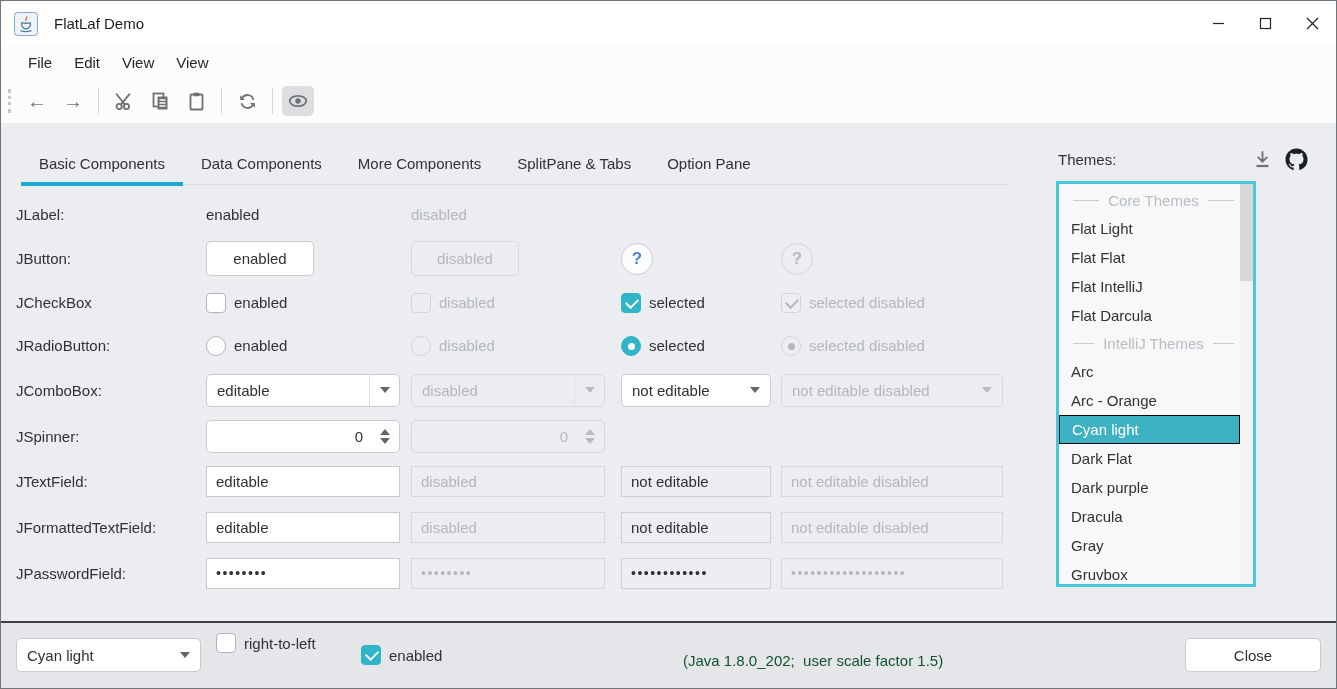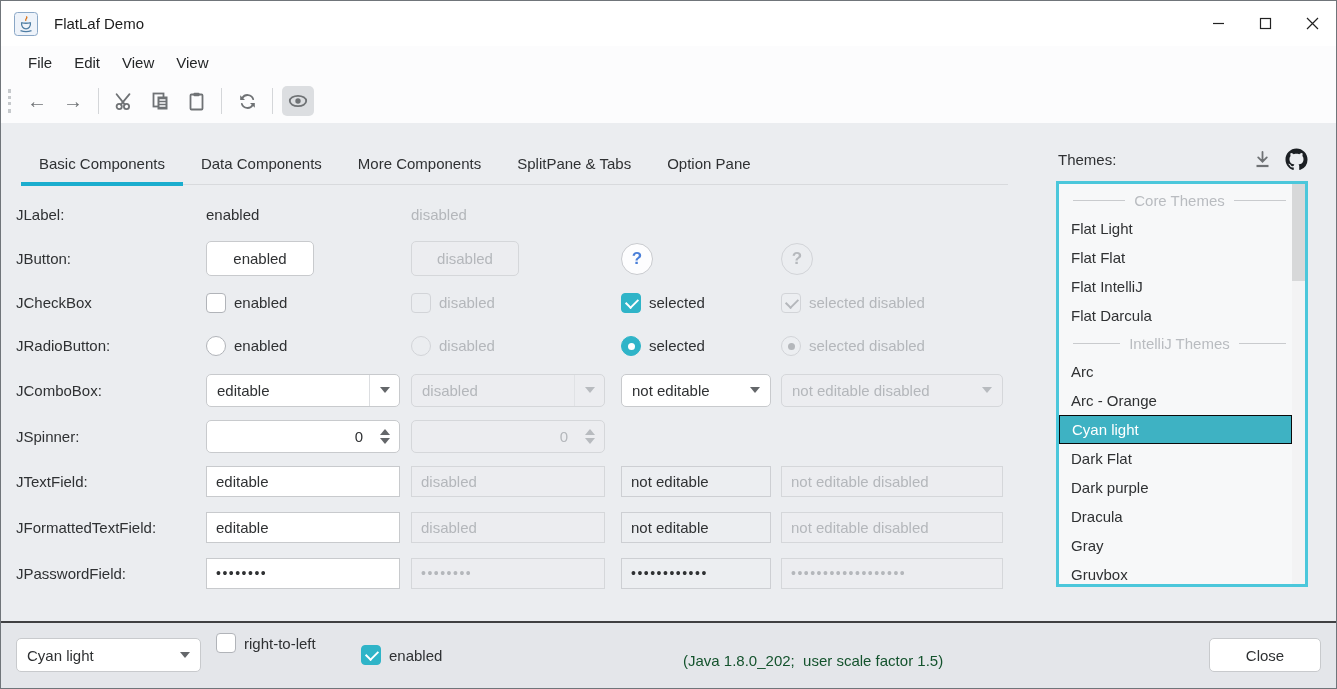--- a/index.html
+++ b/index.html
@@ -93,37 +93,37 @@
   .tfield.ro { background:#eceef1; border-color:#cdcfd3; }
   .tfield.disabled { background:#ecedf0; border-color:#d5d7da; color:#b4b7bb; }
   .pw { letter-spacing:1.5px; font-size:14px; }
 
   .w194 { width:194px; } .w150 { width:150px; } .w222 { width:222px; }
 
   
   .themes-head { position:absolute; top:23px; left:1057px; width:250px; height:26px; display:flex; align-items:center; }
   .themes-label { font-size:15px; color:#2f3133; }
   .themes-icons { margin-left:auto; display:flex; align-items:center; gap:12px; }
-  .theme-list { position:absolute; top:58px; left:1055px; width:252px; height:406px; background:#f7f8f9; border:3px solid #4bc7db; }
+  .theme-list { position:absolute; top:58px; left:1055px; width:200px; height:406px; background:#f7f8f9; border:3px solid #4bc7db; }
   .tl-inner { position:absolute; inset:0; overflow:hidden; padding-top:3px; }
   .tl-scroll { position:absolute; top:0; right:0; width:13px; height:100%; background:#f3f3f4; }
   .tl-thumb { position:absolute; top:0; right:0; width:13px; height:97px; background:#d7d8d9; }
   .titem { height:29px; display:flex; align-items:center; padding-left:12px; margin-right:13px; font-size:15px; color:#2f3133; }
   .titem.selected { background:#3eb2c3; color:#fff; border:1px solid #0a0a0a; }
   .thdr { height:27px; display:flex; align-items:center; gap:9px; margin:0 6px 0 14px; margin-right:19px; color:#b9bcc0; font-size:15px; }
   .thdr::before, .thdr::after { content:""; flex:1; height:1px; background:#c9cbce; }
 
   
   .bottom-sep { position:absolute; top:620px; left:0; right:0; height:2px; background:#3f4042; }
   .bottombar { position:absolute; top:622px; left:0; right:0; height:66px; background:#e4e6ea; }
   .bb-combo { position:absolute; left:15px; top:15px; width:185px; height:34px; }
   .bb-check1 { position:absolute; left:215px; top:10px; }
   .bb-check2 { position:absolute; left:360px; top:22px; }
   .bb-status { position:absolute; left:682px; top:29px; font-size:15px; color:#14532d; white-space:pre; }
-  .bb-close { position:absolute; right:15px; top:15px; width:112px; height:34px; }
+  .bb-close { position:absolute; right:15px; top:15px; width:136px; height:34px; }
 
   svg .stk { stroke:#6f7275; stroke-width:1.8; fill:none; stroke-linecap:round; }
   svg .fil { fill:#6f7275; }
 </style>
 </head>
 <body>
 
 <div class="window">
 
   <div class="titlebar">

